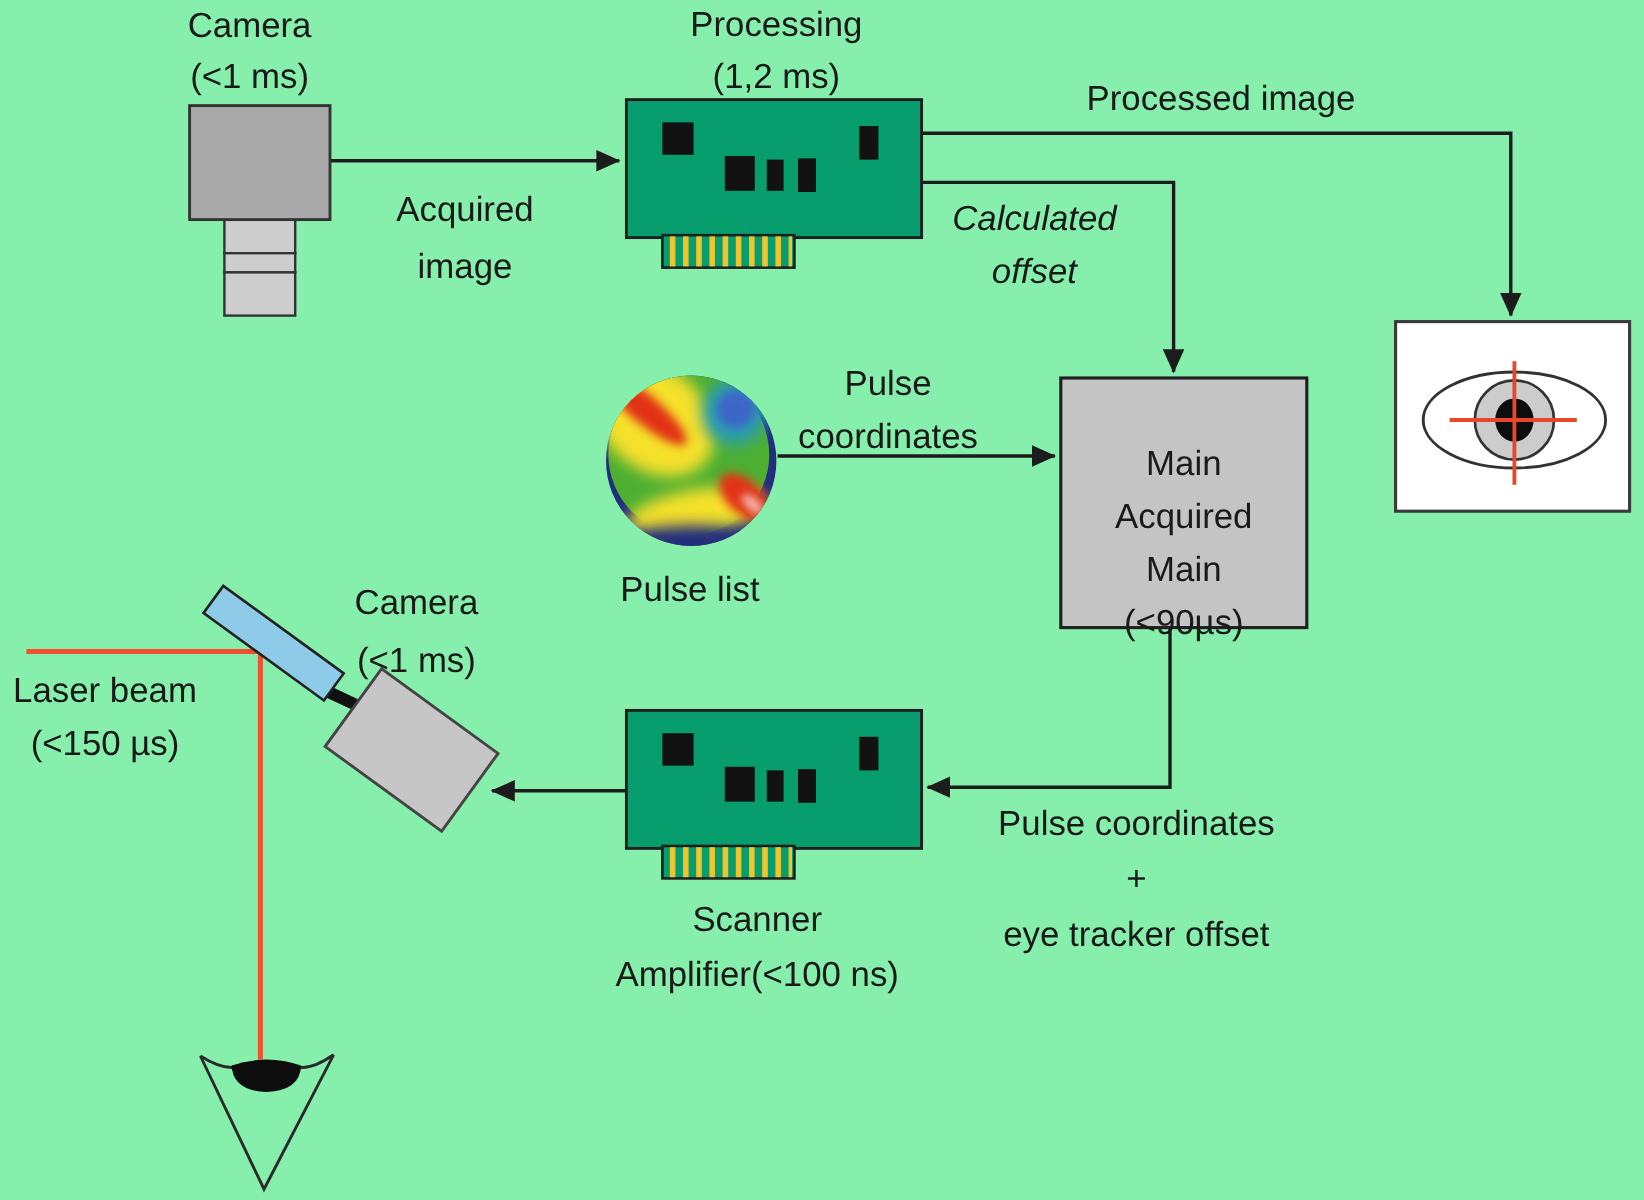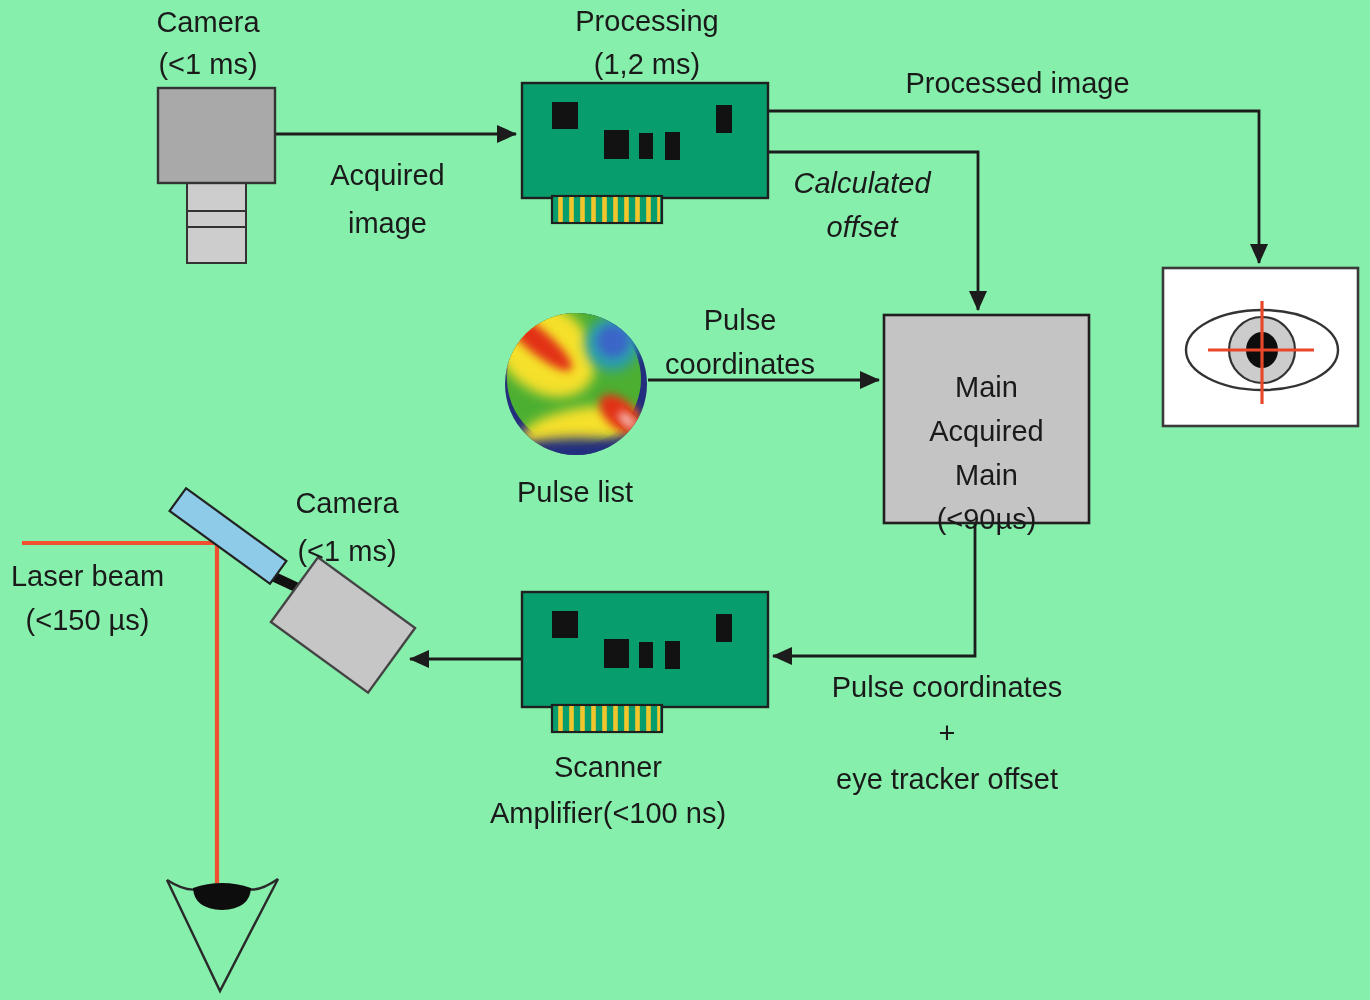--- a/index.html
+++ b/index.html
@@ -155,21 +155,21 @@
 <div class="lbl" style="left:5px;top:554px;width:165px;line-height:44px;">
   <span>Laser beam</span>
   <span>(&lt;150 µs)</span>
 </div>
 
 <div class="lbl" style="left:267px;top:479px;width:160px;line-height:48px;">
   <span>Camera</span>
   <span>(&lt;1 ms)</span>
 </div>
 
-<div class="lbl" style="left:458px;top:744px;width:300px;line-height:46px;">
+<div class="lbl" style="left:481px;top:744px;width:300px;line-height:46px;">
   <span>Scanner</span>
   <span>Amplifier(&lt;100 ns)</span>
 </div>
 
 <div class="lbl" style="left:797px;top:664px;width:300px;line-height:46px;">
   <span>Pulse coordinates</span>
   <span>+</span>
   <span>eye tracker offset</span>
 </div>
 

